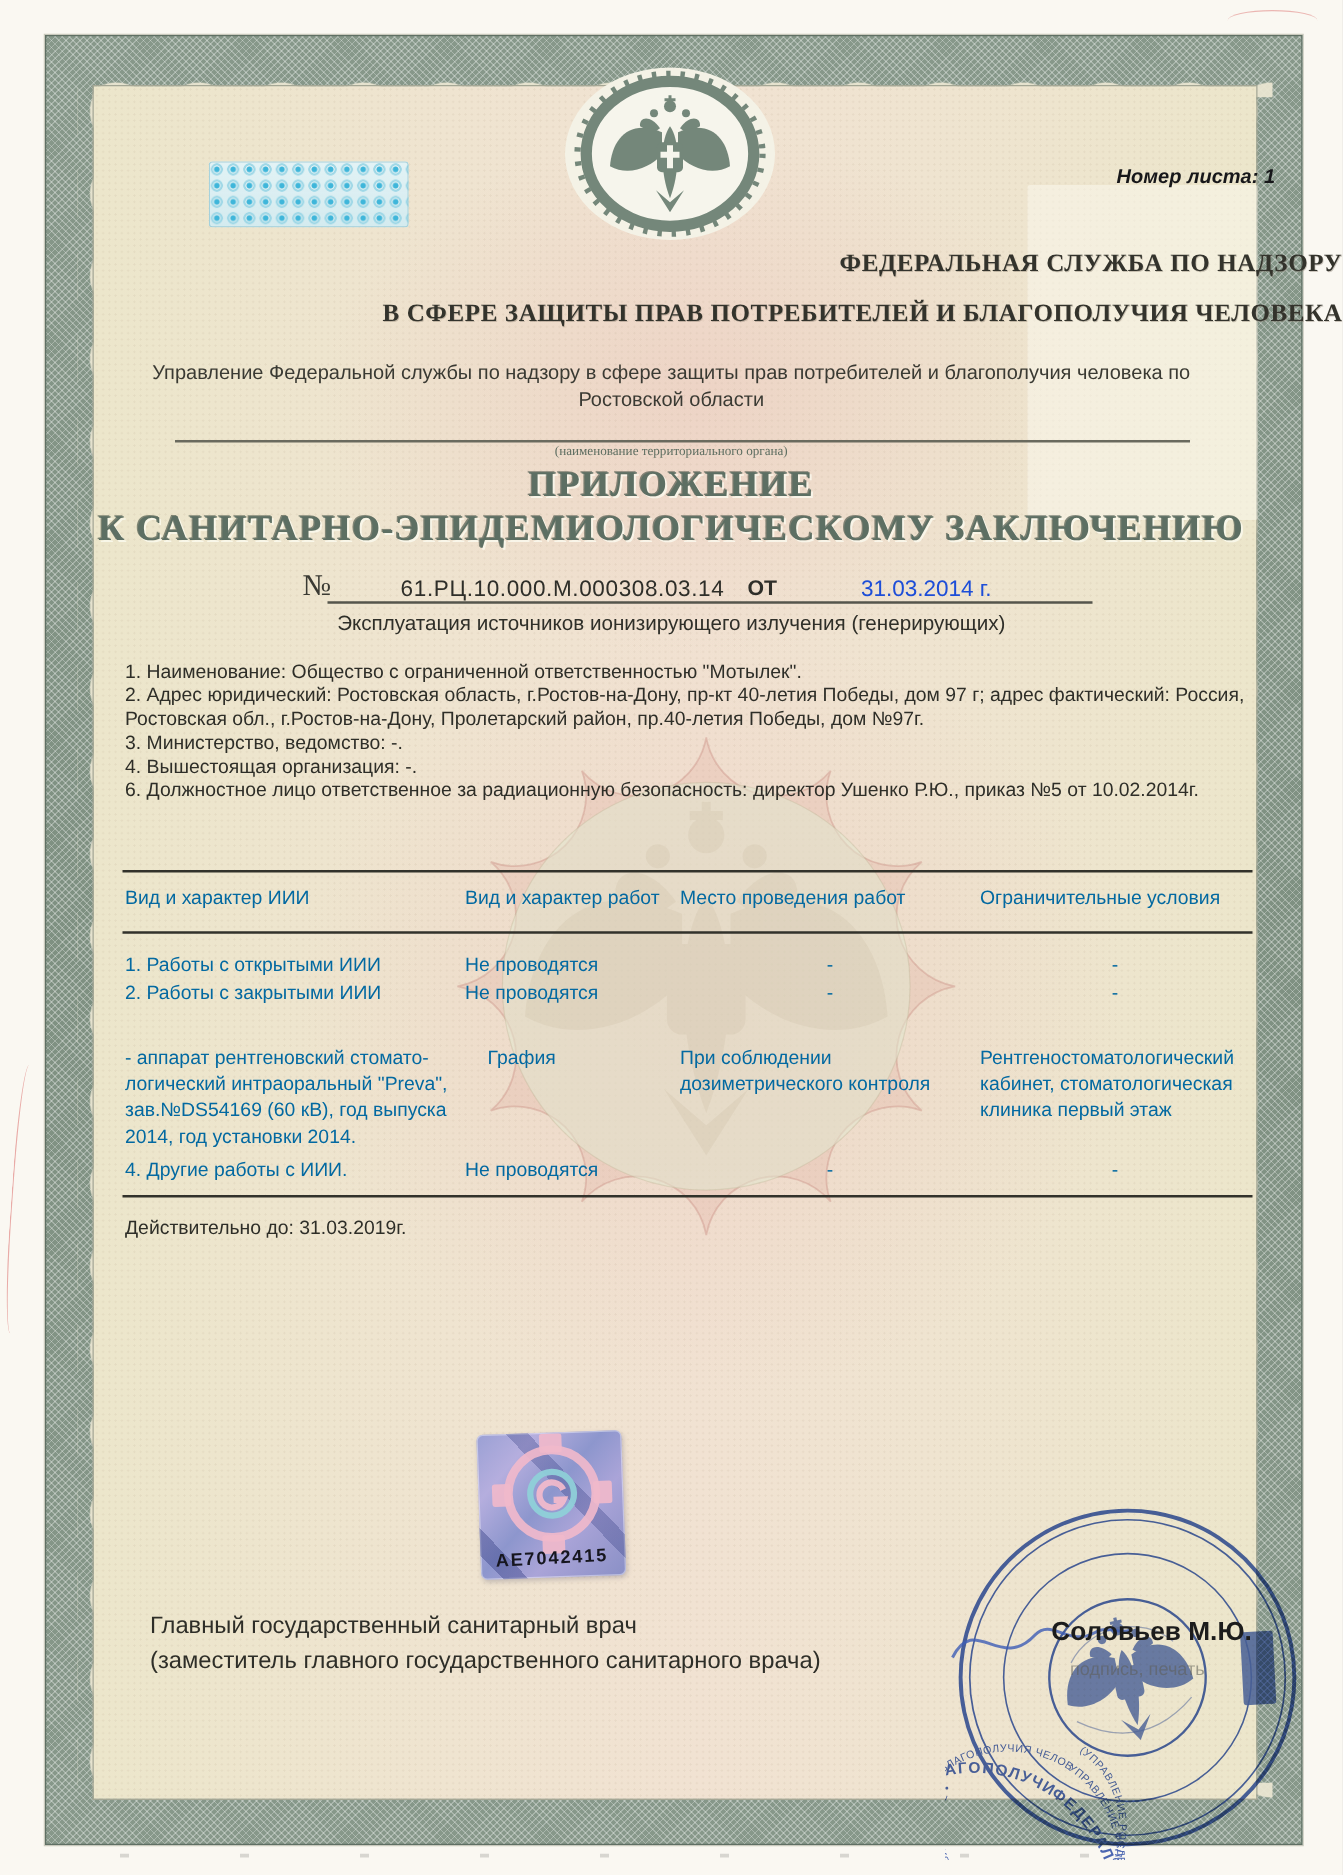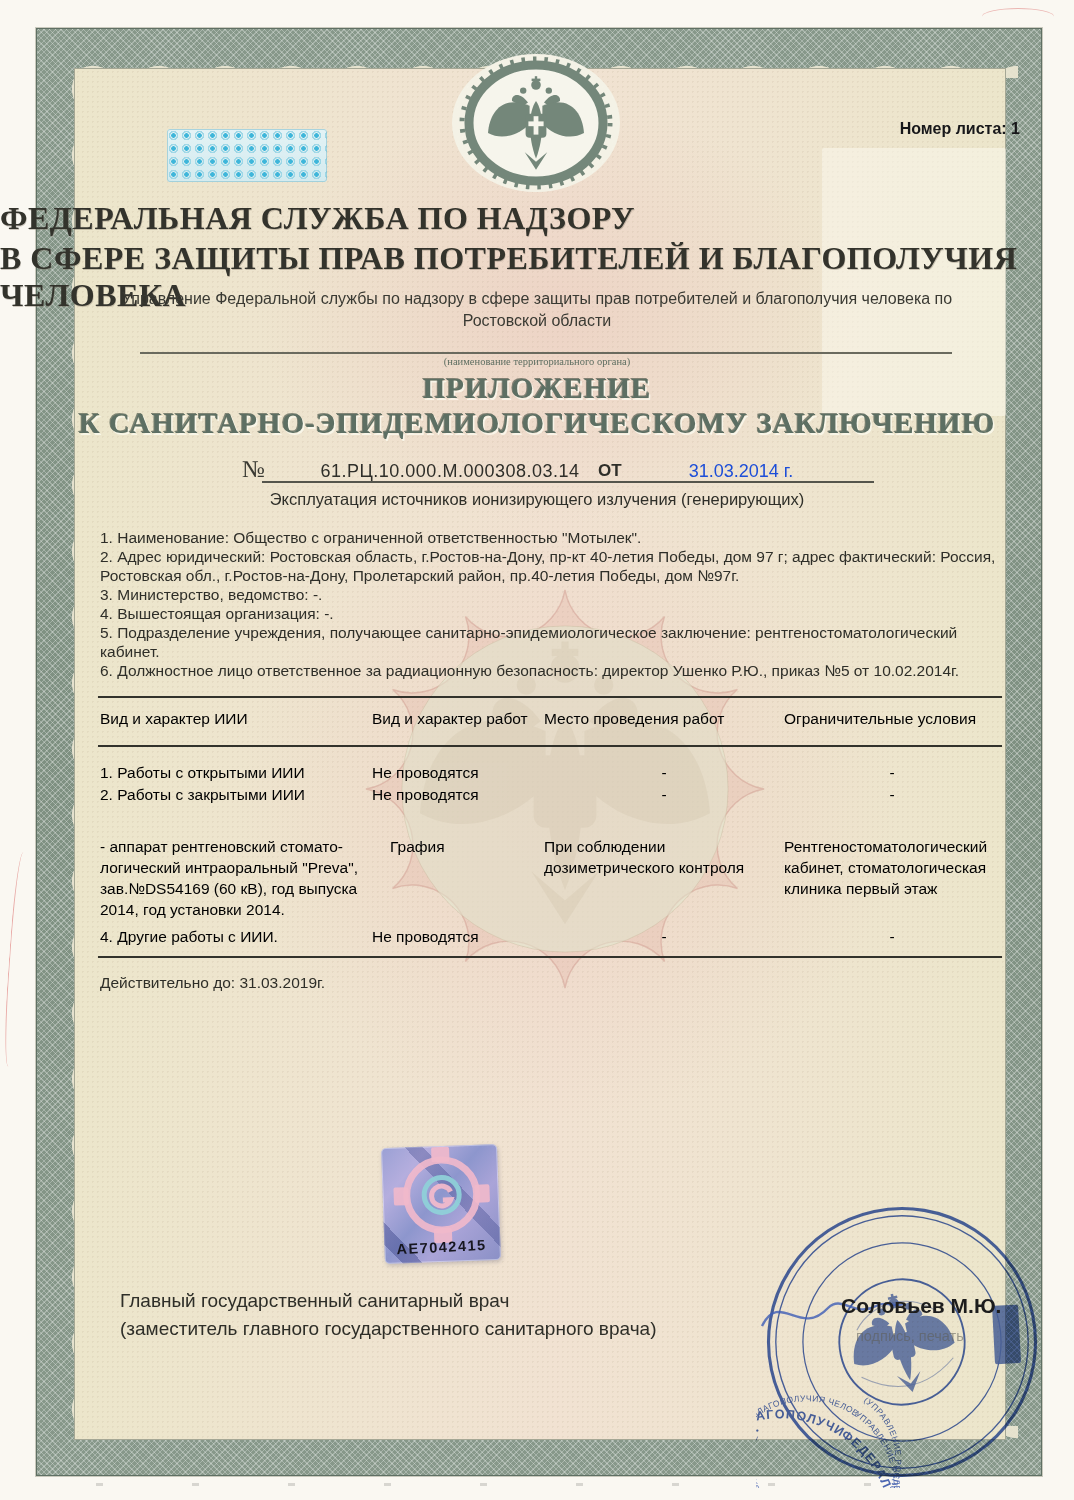--- a/index.html
+++ b/index.html
@@ -51,23 +51,23 @@
   
   .holostrip{position:absolute;left:167px;top:129px;width:160px;height:53px;z-index:6;border-radius:3px;
     background:
       radial-gradient(circle 2.2px at 6.5px 6.5px, #3fb6da 0 2px, rgba(0,0,0,0) 2.6px),
       radial-gradient(circle 5px at 6.5px 6.5px, rgba(0,0,0,0) 3px, #9ed7e6 3.4px 4.6px, rgba(0,0,0,0) 5px),
       linear-gradient(180deg, rgba(226,243,247,.95), rgba(208,235,242,.9));
     background-size:13px 13px,13px 13px,100% 100%;
     box-shadow:inset 0 0 0 1px rgba(130,190,205,.6);}
   
   .abs{position:absolute;z-index:5;}
-  .sheetno{left:830px;top:120px;width:190px;text-align:right;font-size:16px;font-weight:bold;color:#17171a;}
-  .agency{left:0;top:200px;width:1074px;text-align:left;
-    font-family:"Liberation Serif",serif;font-weight:bold;font-size:32px;letter-spacing:.5px;color:#33332c;
+  .sheetno{left:830px;top:133px;width:190px;text-align:right;font-size:16px;font-weight:bold;color:#17171a;font-style:italic;}
+  .agency{left:0;top:200px;width:1074px;text-align:right;
+    font-family:"Liberation Serif",serif;font-weight:bold;font-size:20px;letter-spacing:.5px;color:#33332c;
     text-shadow:.6px .8px 0 rgba(120,110,95,.35);}
   .agency2{top:240px;}
   .territorial{left:107px;top:288px;width:860px;text-align:center;font-size:16px;line-height:22px;color:#3a3a33;}
   .rule{left:140px;top:352px;width:812px;height:2px;background:#6a6a5e;z-index:5;position:absolute;}
   .terr-cap{left:0;top:356px;width:1074px;text-align:center;font-family:"Liberation Serif",serif;
     font-size:10.5px;color:#5e6e61;}
   .doc-title{left:0;width:1074px;text-align:center;font-family:"Liberation Serif",serif;font-weight:bold;
     font-size:29px;letter-spacing:1px;color:#5d6f63;
     text-shadow:-1px -1px 0 rgba(38,54,44,.55), 1.5px 1.5px 0 rgba(252,252,242,.75);}
   .title1{top:372px;}
@@ -75,21 +75,21 @@
   .no-sign{left:242px;top:456px;font-family:"Liberation Serif",serif;font-size:24px;color:#3a3a33;}
   .no-line{left:262px;top:481px;width:612px;height:1.5px;background:#55554c;position:absolute;z-index:5;}
   .no-value{left:300px;top:461px;width:300px;text-align:center;font-size:18px;letter-spacing:.5px;color:#2e2e29;}
   .ot{left:598px;top:461px;font-size:17px;font-weight:bold;color:#2e2e29;}
   .no-date{left:656px;top:461px;width:170px;text-align:center;font-size:18px;color:#1d4ed8;}
   .subject{left:0;top:490px;width:1074px;text-align:center;font-size:16.5px;color:#2f2f29;}
   .items{left:100px;top:528px;width:908px;font-size:15.5px;line-height:19px;color:#2e2e28;}
   
   .tline{position:absolute;left:98px;width:904px;height:2px;background:#32322b;z-index:5;}
   .trow{position:absolute;left:100px;width:900px;display:grid;
-        grid-template-columns:272px 172px 240px 216px;z-index:5;font-size:15.5px;line-height:21px;color:#000000;}
+        grid-template-columns:272px 172px 240px 216px;z-index:5;font-size:15.5px;line-height:21px;color:#0369a1;}
   .th{font-size:15.5px;}
   .center{text-align:center;}
   .ind{padding-left:18px;}
   .valid{left:100px;top:974px;font-size:15.5px;color:#2e2e28;}
   
   .sticker{position:absolute;left:383px;top:1146px;width:116px;height:116px;z-index:7;border-radius:5px;
     transform:rotate(-2deg);
     background:linear-gradient(132deg,#9aa0d4 0%,#b5aede 22%,#8d96cd 46%,#aaa4d8 66%,#8a90c6 100%);
     box-shadow:inset 0 0 0 1px rgba(255,255,255,.4), 1px 2px 4px rgba(60,60,90,.25);}
   .sticker::before{content:"";position:absolute;inset:0;border-radius:5px;
@@ -176,21 +176,20 @@
   <div class="abs no-value">61.РЦ.10.000.М.000308.03.14</div>
   <div class="abs ot">ОТ</div>
   <div class="abs no-date">31.03.2014 г.</div>
   <div class="abs subject">Эксплуатация источников ионизирующего излучения (генерирующих)</div>
 
   <div class="abs items">
     <div>1. Наименование: Общество с ограниченной ответственностью "Мотылек".</div>
     <div>2. Адрес юридический: Ростовская область, г.Ростов-на-Дону, пр-кт 40-летия Победы, дом 97 г; адрес фактический: Россия, Ростовская обл., г.Ростов-на-Дону, Пролетарский район, пр.40-летия Победы, дом №97г.</div>
     <div>3. Министерство, ведомство: -.</div>
     <div>4. Вышестоящая организация: -.</div>
-    <div>5. Подразделение учреждения, получающее санитарно-эпидемиологическое заключение: рентгеностоматологический кабинет.</div>
     <div>6. Должностное лицо ответственное за радиационную безопасность: директор Ушенко Р.Ю., приказ №5 от 10.02.2014г.</div>
   </div>
 
   <div class="tline" style="top:696px"></div>
   <div class="trow th" style="top:708px">
     <div>Вид и характер ИИИ</div>
     <div>Вид и характер работ</div>
     <div>Место проведения работ</div>
     <div>Ограничительные условия</div>
   </div>

